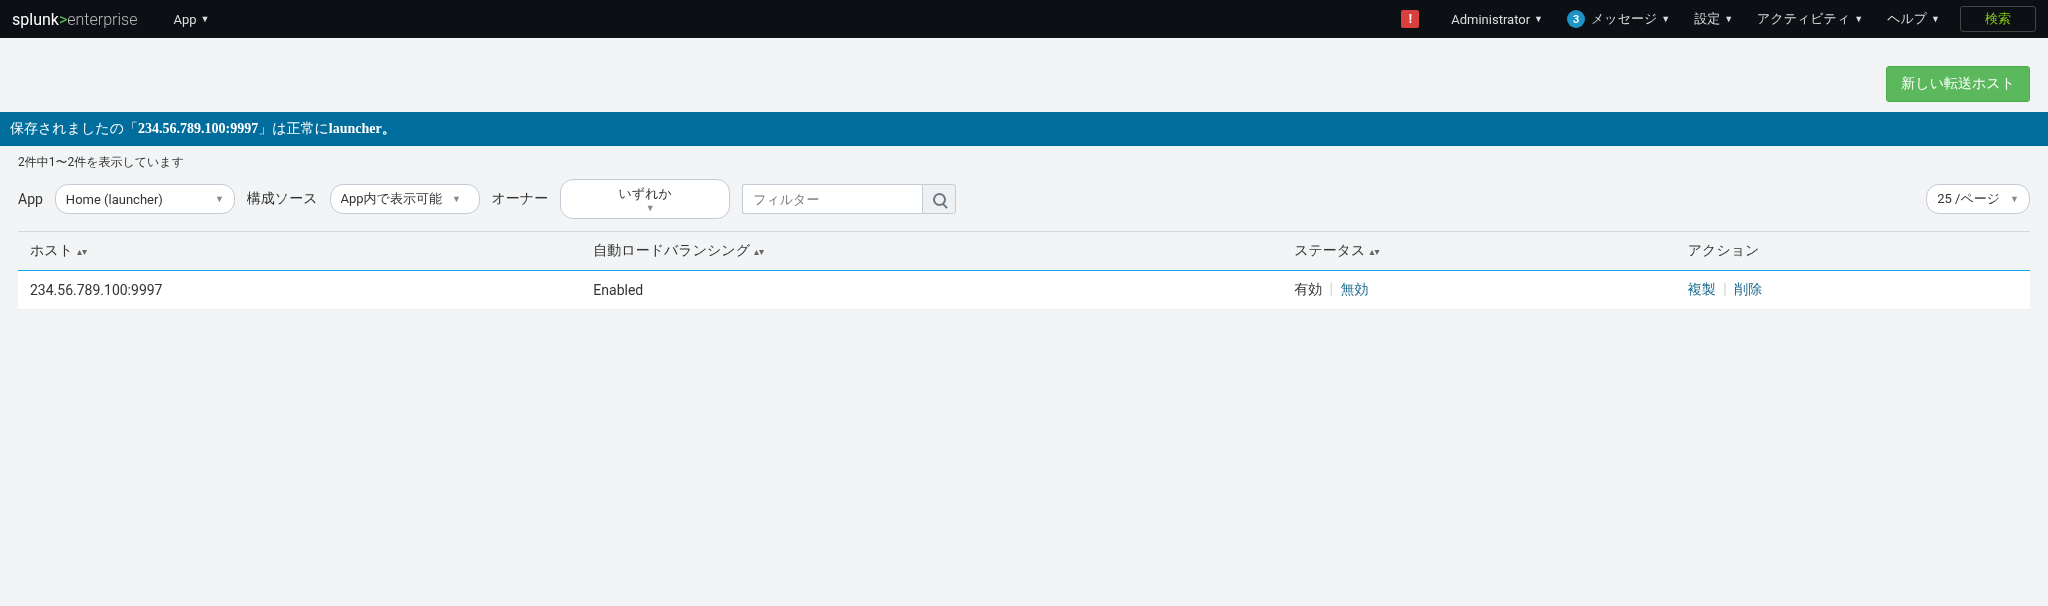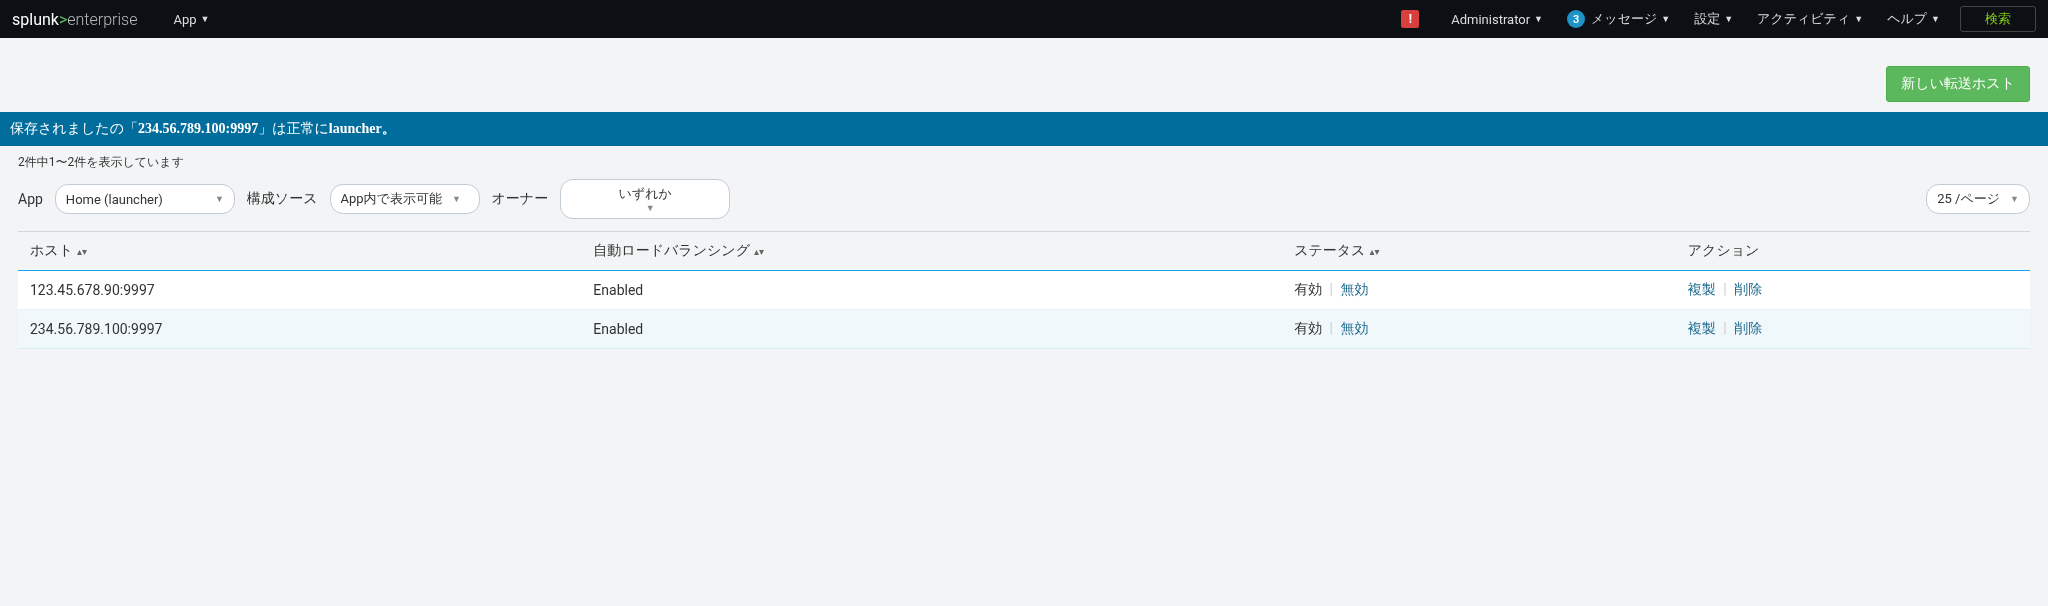--- a/index.html
+++ b/index.html
@@ -116,54 +116,46 @@
   <span class="ctrl-label">構成ソース</span>
   <div class="btn-dropdown med">
     <span>App内で表示可能</span>
     <span class="dd-caret">▼</span>
   </div>
   <span class="ctrl-label">オーナー</span>
   <div class="btn-dropdown owner">
     <span>いずれか</span>
     <span class="dd-caret">▼</span>
   </div>
+  <div class="filter-group">
+    <input class="filter-input" type="text" placeholder="フィルター" style="">
+    <div class="filter-btn">
+      <div class="mag-icon"></div>
+    </div>
+  </div>
   <div class="right-controls">
     <div class="btn-dropdown">
       <span>25 /ページ</span>
       <span class="dd-caret">▼</span>
     </div>
   </div>
 </div>
 
 <div class="table-wrap">
   <table>
     <thead>
       <tr>
         <th><span>ホスト</span><span class="sort">▴▾</span></th>
         <th><span>自動ロードバランシング</span><span class="sort">▴▾</span></th>
         <th><span>ステータス</span><span class="sort">▴▾</span></th>
         <th><span>アクション</span></th>
       </tr>
     </thead>
     <tbody>
       <tr>
-        <td>123.45.678.90:9997</td>
-        <td>Enabled</td>
-        <td>
-          <span>有効</span>
-          <span class="divider">|</span>
-          <a class="link">無効</a>
-        </td>
-        <td>
-          <a class="link">複製</a>
-          <span class="divider">|</span>
-          <a class="link">削除</a>
-        </td>
-      </tr>
-      <tr>
         <td>234.56.789.100:9997</td>
         <td>Enabled</td>
         <td>
           <span>有効</span>
           <span class="divider">|</span>
           <a class="link">無効</a>
         </td>
         <td>
           <a class="link">複製</a>
           <span class="divider">|</span>

